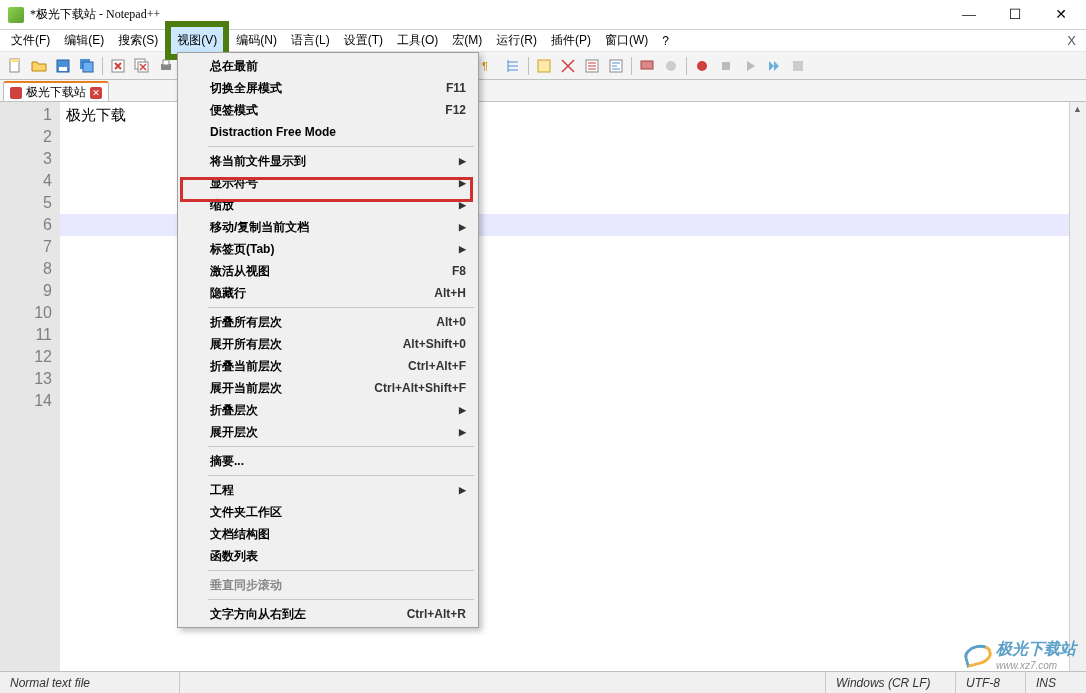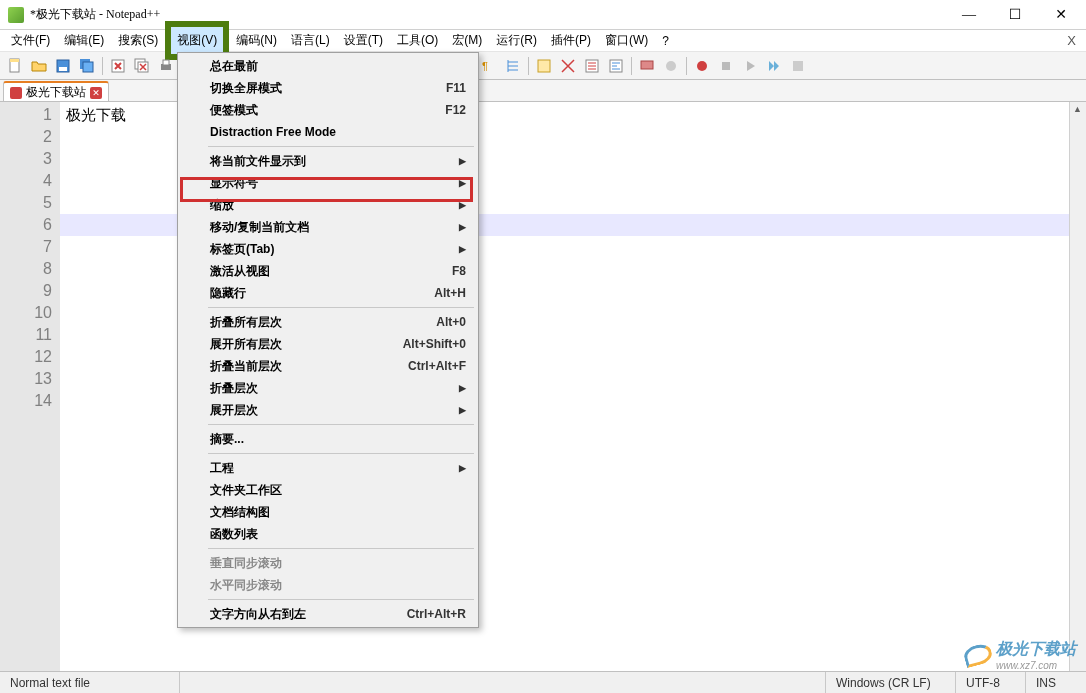--- a/index.html
+++ b/index.html
@@ -48,21 +48,21 @@
 .dropdown { position: absolute; left: 177px; top: 52px; width: 302px; background: #f0f0f0; border: 1px solid #a0a0a0; box-shadow: 3px 3px 6px rgba(0,0,0,0.25); z-index: 100; padding: 2px; font-weight: bold; }
 .dd-item { height: 22px; display: flex; align-items: center; padding-left: 30px; padding-right: 10px; font-size: 12px; color: #000; position: relative; }
 .dd-item.disabled { color: #888; }
 .dd-shortcut { margin-left: auto; color: #333; font-size: 12px; }
 .dd-arrow { margin-left: auto; font-size: 9px; color: #333; }
 .dd-sep { height: 1px; background: #c8c8c8; margin: 3px 2px 3px 28px; }
 .dd-highlight { position:absolute; left:180px; top:177px; width:293px; height:25px; border:3px solid #d03030; z-index:101; pointer-events:none; }
 
 
 .statusbar { position: absolute; bottom: 0; left: 0; right: 0; height: 22px; background: #f0f0f0; border-top: 1px solid #c0c0c0; display: flex; align-items: center; font-size: 12px; color: #333; }
-.sb-seg { padding: 0 10px; border-right: 1px solid #c8c8c8; height: 100%; display:flex; align-items:center; }
+.sb-seg { padding: 0 10px; border-right: 1px solid #c8c8c8; height: 100%; display:flex; align-items:center;font-style:italic; }
 .sb-seg.first { width: 180px; }
 .sb-flex { flex:1; }
 
 
 .watermark { position: absolute; right: 10px; bottom: 22px; font-size: 16px; color: #4090c0; opacity: 0.85; font-style: italic; display:flex; align-items:center; gap:4px; z-index:50;}
 .wm-logo { width:28px; height:20px; border:3px solid #4090c0; border-radius:50% 50% 50% 0; border-bottom-color:#f5a623; border-right-color:#f5a623; transform:rotate(-15deg);}
 
 </style>
 </head>
 <body>
@@ -370,20 +370,24 @@
     </div>
   <div class="dd-item">
       <span>展开所有层次</span>
       <span class="dd-shortcut">Alt+Shift+0</span>
     </div>
   <div class="dd-item">
       <span>折叠当前层次</span>
       <span class="dd-shortcut">Ctrl+Alt+F</span>
     </div>
   <div class="dd-item">
+      <span>展开当前层次</span>
+      <span class="dd-shortcut">Ctrl+Alt+Shift+F</span>
+    </div>
+  <div class="dd-item">
       <span>折叠层次</span>
       <span class="dd-arrow">▶</span>
     </div>
   <div class="dd-item">
       <span>展开层次</span>
       <span class="dd-arrow">▶</span>
     </div>
   <div class="dd-sep"></div>
   <div class="dd-item">
       <span>摘要...</span>
@@ -398,23 +402,20 @@
     </div>
   <div class="dd-item">
       <span>文档结构图</span>
     </div>
   <div class="dd-item">
       <span>函数列表</span>
     </div>
   <div class="dd-sep"></div>
   <div class="dd-item disabled">
       <span>垂直同步滚动</span>
-    </div>
-  <div class="dd-item disabled">
-      <span>水平同步滚动</span>
     </div>
   <div class="dd-sep"></div>
   <div class="dd-item">
       <span>文字方向从右到左</span>
       <span class="dd-shortcut">Ctrl+Alt+R</span>
     </div>
 </div>
 <div class="dd-highlight"></div>
 
 <div class="statusbar">

